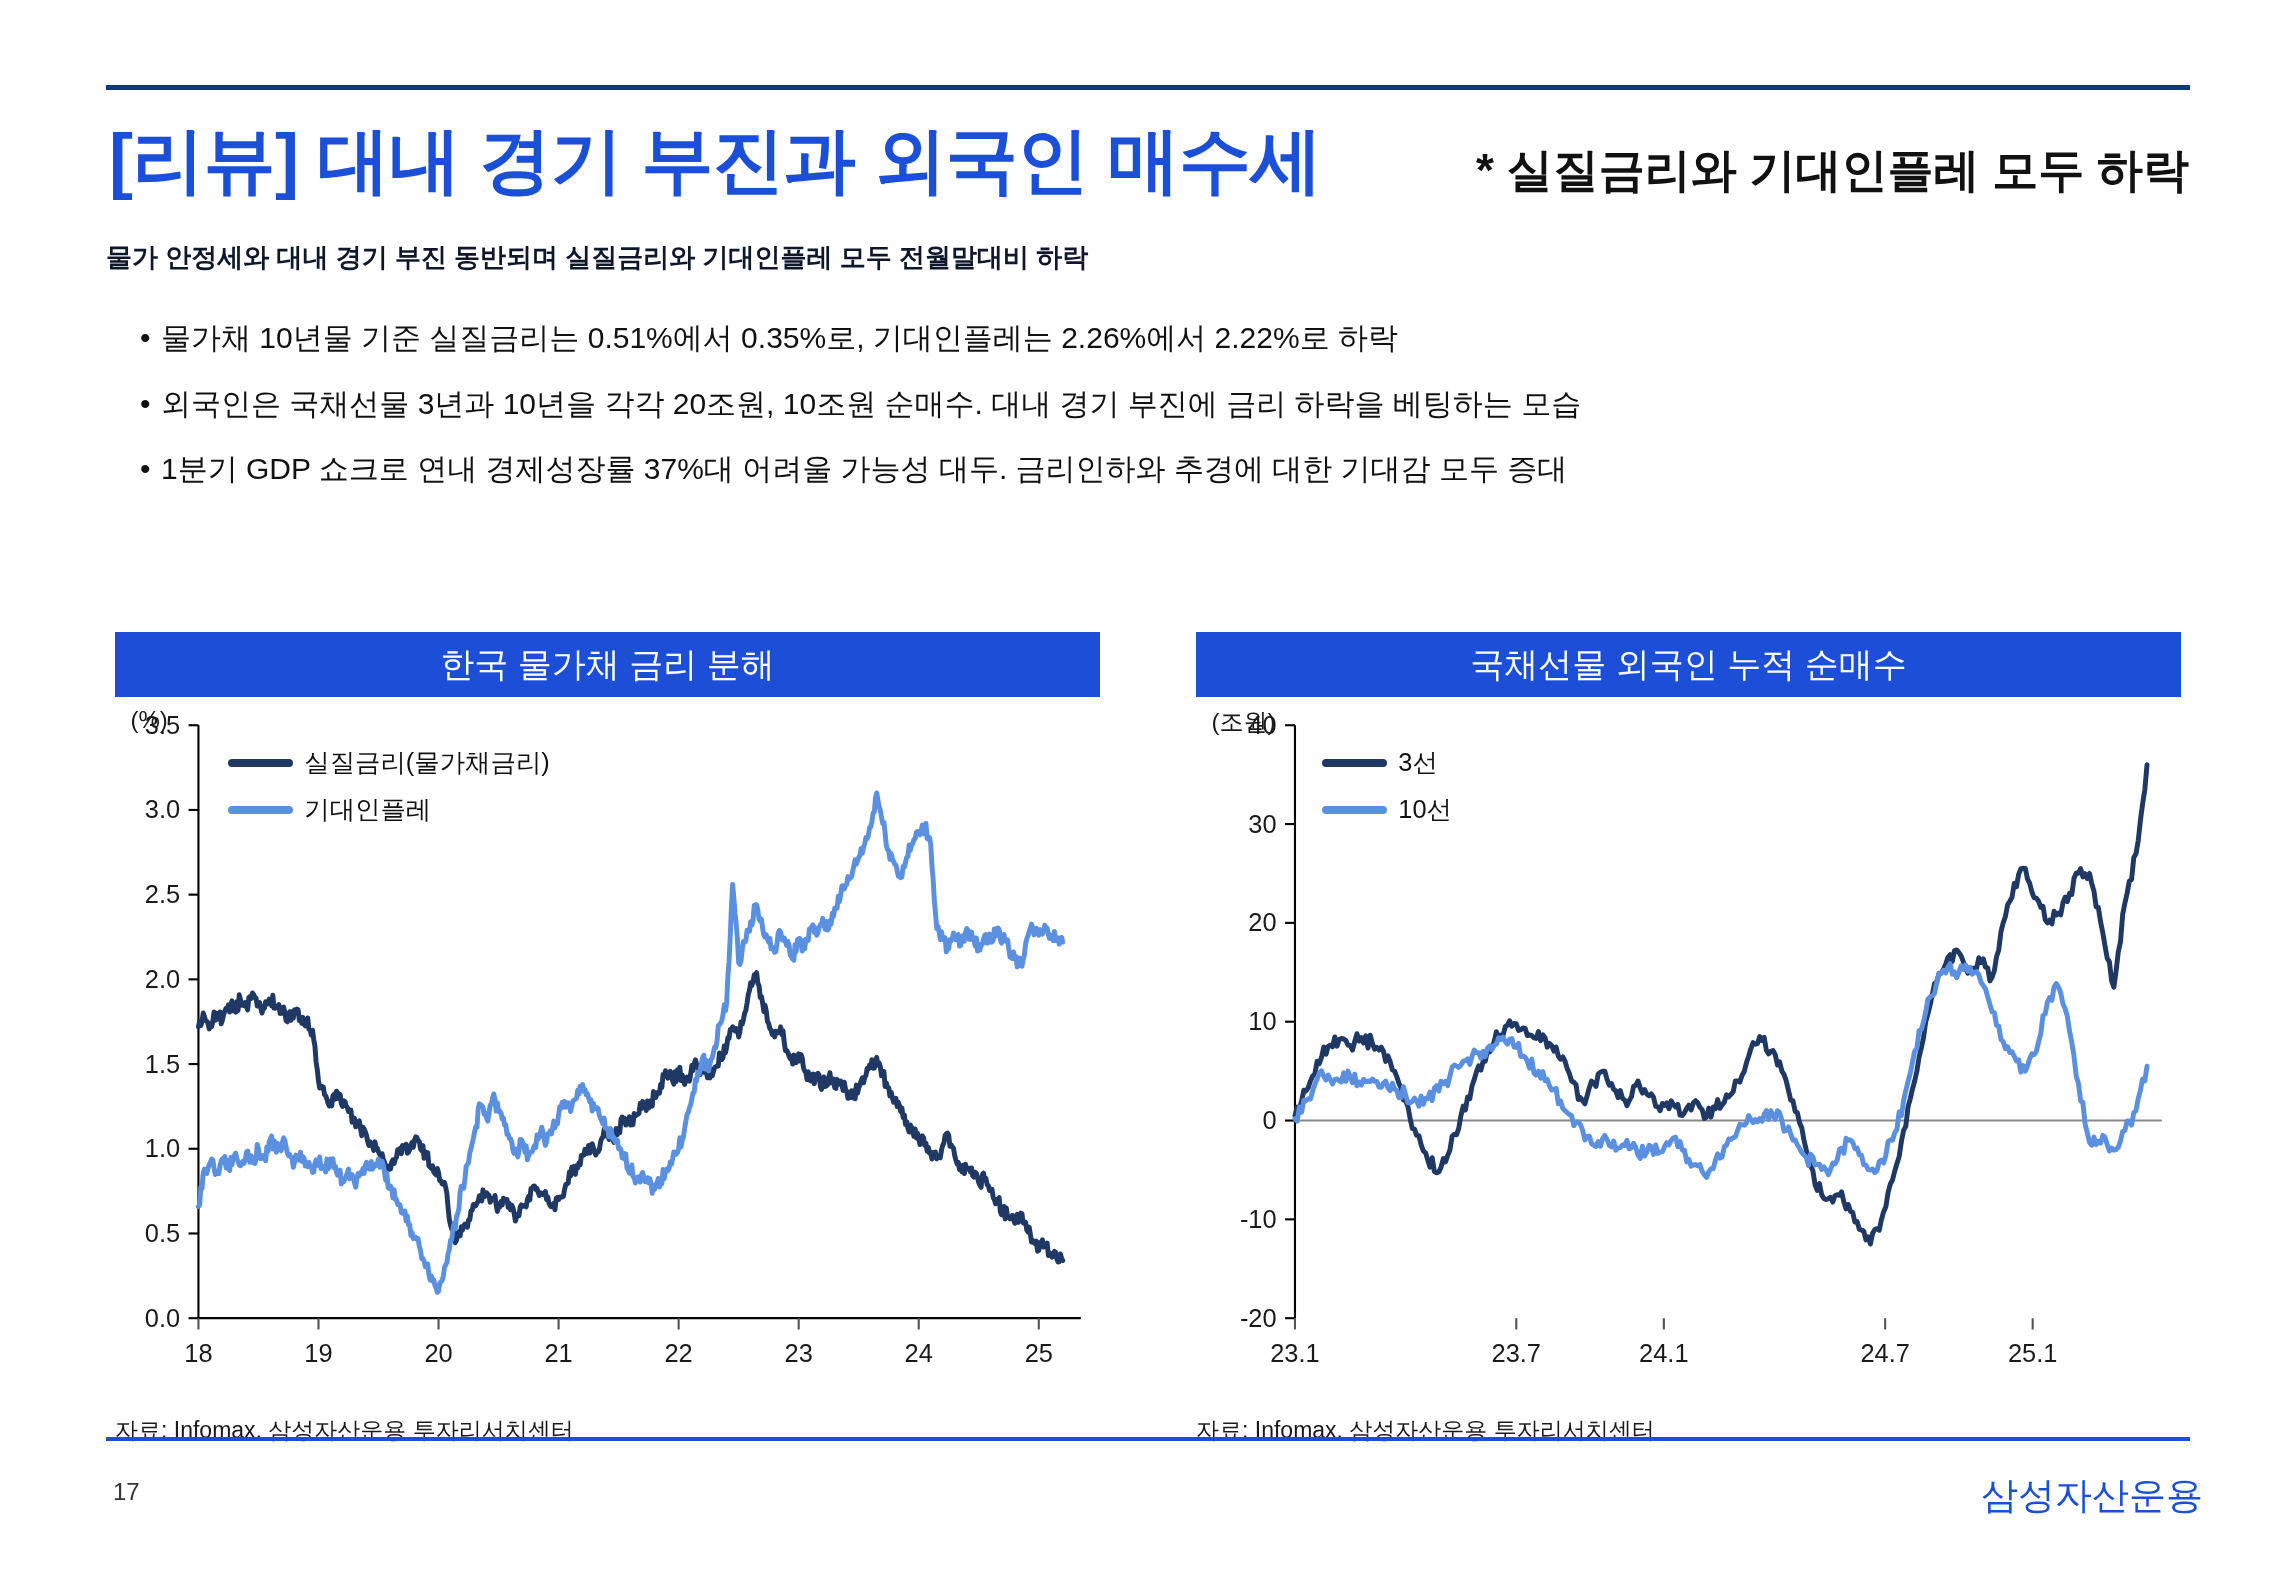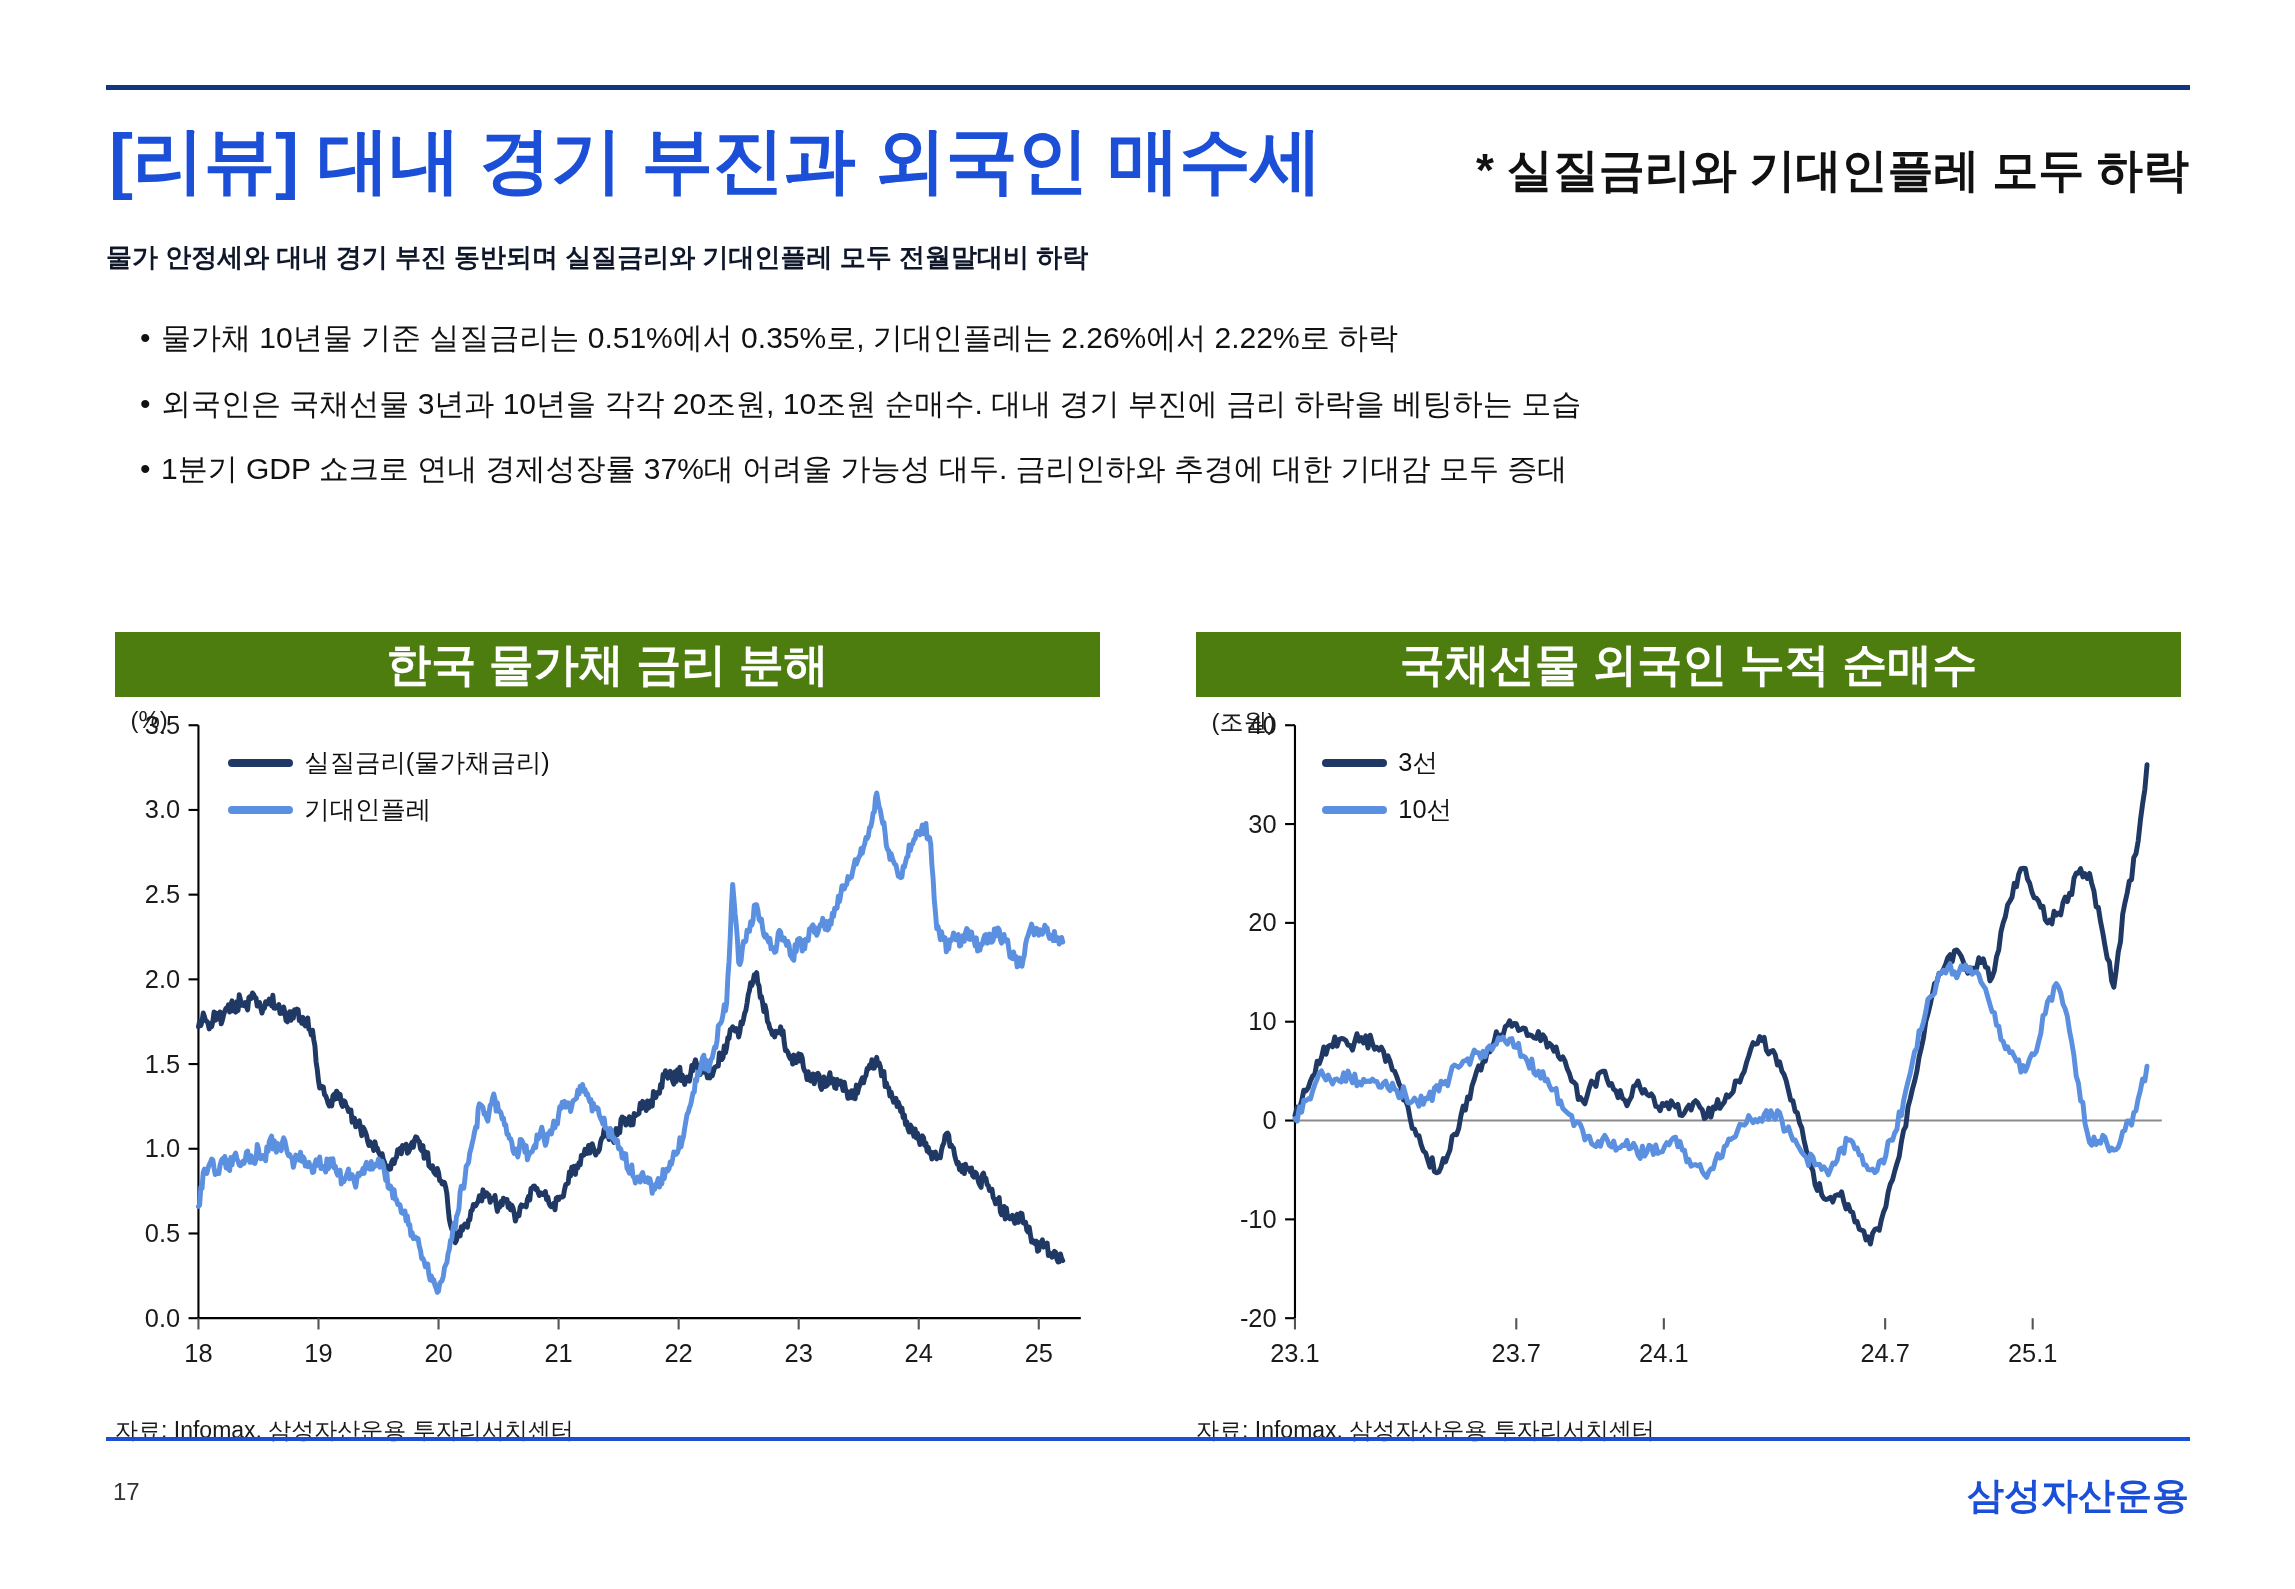--- a/index.html
+++ b/index.html
@@ -44,23 +44,23 @@
     width:21px; flex:0 0 21px; font-size:30px; line-height:1.15;
   }
   .bullet .btxt { display:block; }
 
   
   .panel { position:absolute; top:632px; }
   .panel.left  { left:115px;  width:985px; }
   .panel.right { left:1196px; width:985px; }
 
   .panel-head {
-    height:65px; background:#4d7c0f;
+    height:65px; background:#1d4ed8;
     display:flex; align-items:center; justify-content:center;
-    color:#ffffff; font-size:45px; font-weight:bold;
+    color:#ffffff; font-size:34px; font-weight:normal;
     letter-spacing:0px;
   }
   .panel-body { position:relative; height:720px; }
 
   .unit-label {
     position:absolute; font-size:24px; color:#1a1a1a;
   }
   .src {
     position:absolute; font-size:23px; color:#1a1a1a; white-space:nowrap;
   }
@@ -85,22 +85,22 @@
   
   .bottom-rule {
     position:absolute; left:106px; top:1437px; width:2084px; height:4.2px;
     background:#1b4fd8;
   }
   .page-num {
     position:absolute; left:113px; top:1478px;
     font-size:24px; color:#333333;
   }
   .brand {
-    position:absolute; right:106px; top:1471px;
-    font-size:37px; font-weight:bold; color:#1b4fd8;
+    position:absolute; right:92px; top:1471px;
+    font-size:37px; font-weight:normal; color:#1b4fd8;
     white-space:nowrap;
   }
 </style>
 </head>
 <body>
 
 <div class="slide">
 
   <div class="top-rule"></div>
 

